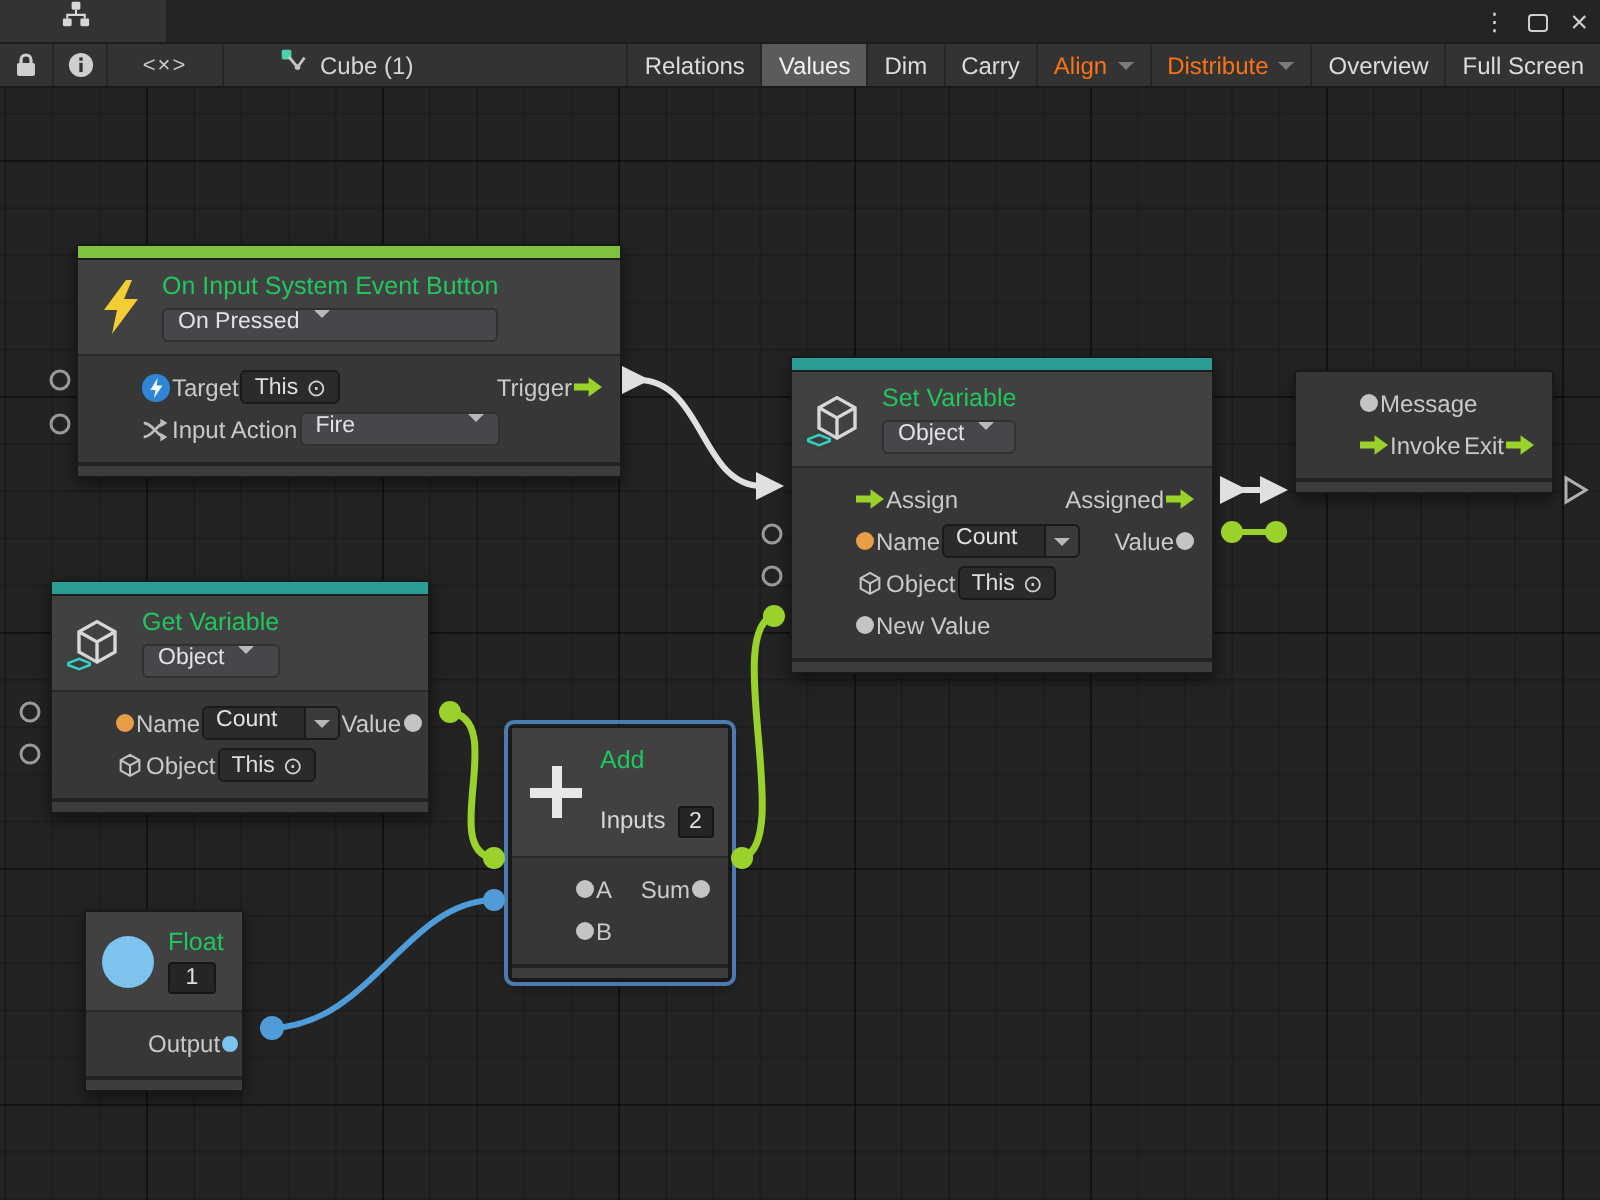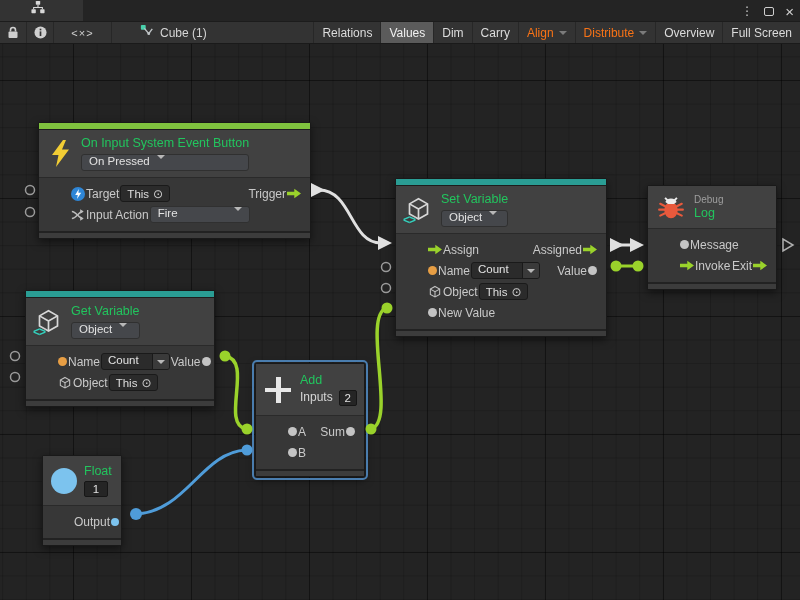--- a/index.html
+++ b/index.html
@@ -269,41 +269,20 @@
     </div>
     <div class="prow">
       <span class="pdot"></span>
       <span class="plabel">New Value</span>
     </div>
   </div>
   <div class="nfoot"></div>
 </div>
 
 <div class="node" style="left:647px;top:185px;width:130px;">
-  <div class="nhead" style="padding:7px 9px;">
-    <span style="display:flex">
-      <svg width="28" height="28" viewBox="0 0 26 26">
-        <g stroke="#e8593c" stroke-width="2" stroke-linecap="round">
-          <path d="M3 10 L8 12.5"></path>
-            <path d="M2 15.5 L7.5 15.5"></path>
-            <path d="M3 21 L8 18.5"></path>
-          <path d="M23 10 L18 12.5"></path>
-            <path d="M24 15.5 L18.5 15.5"></path>
-            <path d="M23 21 L18 18.5"></path>
-        </g>
-        <ellipse cx="13" cy="16" rx="6.2" ry="7.5" fill="#e8593c"></ellipse>
-        <path d="M7.8 8.4 a5.4 4.6 0 0110.4 0 l-2.4 1.8 h-5.6 z" fill="#ececec"></path>
-        <path d="M7.5 4.5 l2.6 2.6 M18.5 4.5 l-2.6 2.6" stroke="#ececec" stroke-width="1.8"></path>
-      </svg>
-    </span>
-    <div class="hcol" style="gap:1px;">
-      <div class="ncat">Debug</div>
-      <div class="ntitle">Log</div>
-    </div>
-  </div>
   <div class="nbody">
     <div class="prow">
       <span class="pdot"></span>
       <span class="plabel">Message</span>
     </div>
     <div class="prow">
       <span class="parrow"></span>
       <span class="plabel">Invoke</span>
       <span class="plabel rgt">Exit</span>
       <span class="parrow"></span>
@@ -356,21 +335,21 @@
         <span class="tgt">⊙</span>
       </span>
     </div>
   </div>
   <div class="nfoot"></div>
 </div>
 
 <div class="node selected" style="left:255px;top:363px;width:110px;">
   <div class="nhead" style="padding:9px 9px;">
     <span class="bigplus"></span>
-    <div class="hcol" style="gap:3px;">
+    <div class="hcol" style="gap:16px;">
       <div class="ntitle">Add</div>
       <div style="display:flex;align-items:flex-start;gap:6px;">
         <span class="plabel">Inputs</span>
         <span class="vbox">2</span>
       </div>
     </div>
   </div>
   <div class="nbody">
     <div class="prow">
       <span class="pdot"></span>

